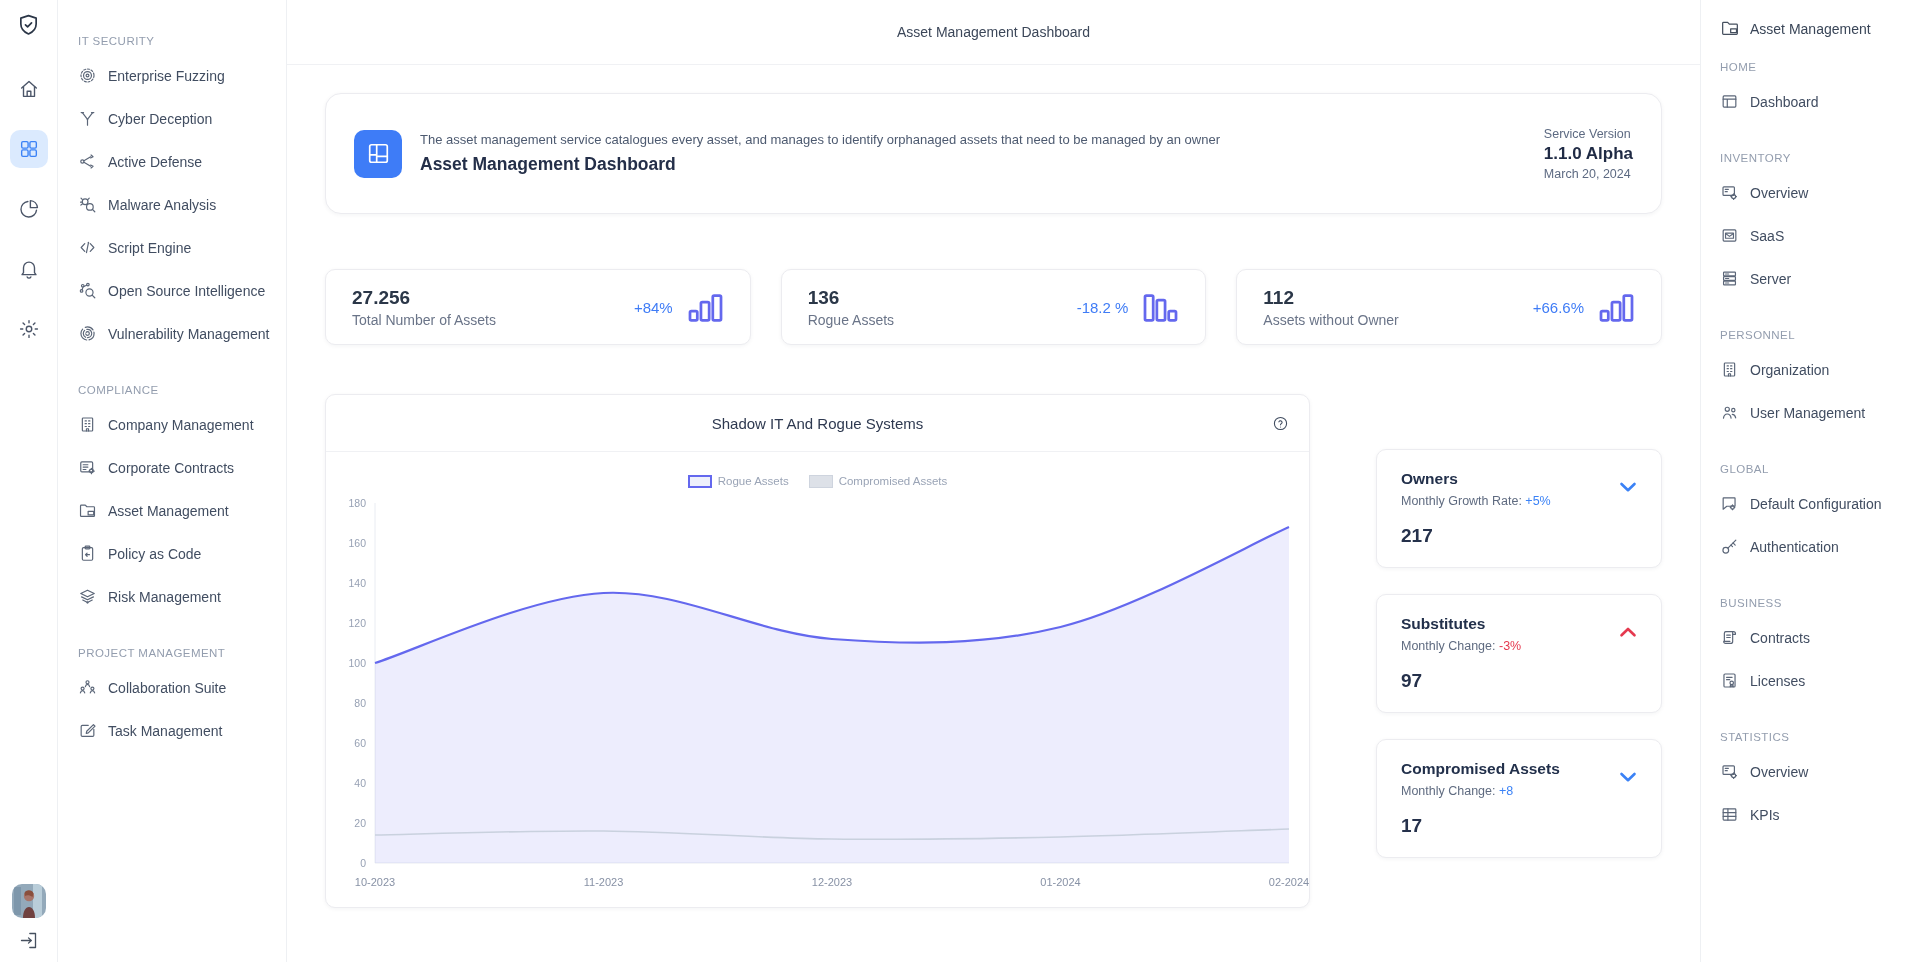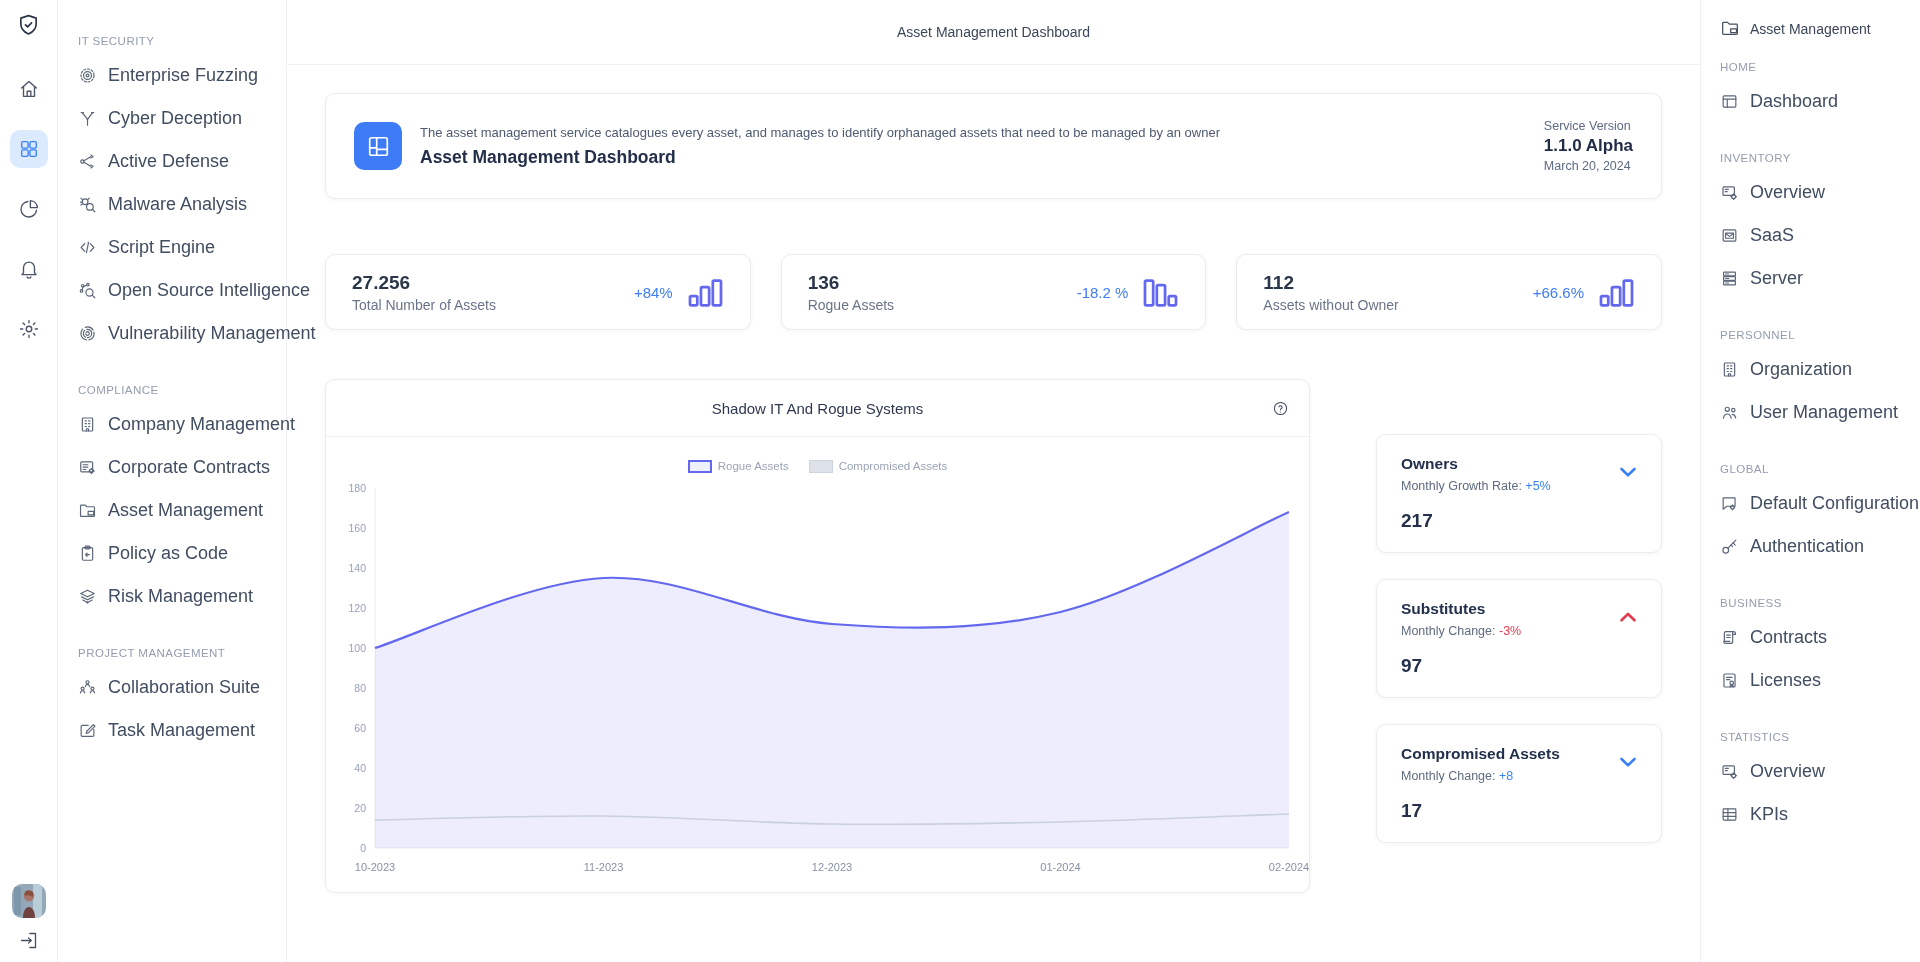--- a/index.html
+++ b/index.html
@@ -23,37 +23,37 @@
                  gap:12px; align-items:center; }
   .avatar { width:34px; height:34px; border-radius:10px; overflow:hidden; cursor:pointer; }
   .rail-logout { color:#46505f; cursor:pointer; height:22px; }
 
   
   .sidebar { width:229px; flex:none; border-right:1px solid #eef0f3; padding:16px 8px 0 20px; }
   .rightbar { width:220px; flex:none; border-left:1px solid #eef0f3; padding:0 8px 0 19px; }
   .side-label { font-size:11.5px; line-height:18px; color:#939dae; letter-spacing:.04em;
                 margin:26px 0 4px; }
   .side-label:first-child { margin-top:16px; }
-  .nav-item { display:flex; align-items:center; gap:11px; height:43px; font-size:18px;
+  .nav-item { display:flex; align-items:center; gap:11px; height:43px; font-size:14px;
               color:#414d61; cursor:pointer; white-space:nowrap; }
   .nav-item svg { color:#5b6678; flex:none; }
   .rb-header { display:flex; align-items:center; gap:10px; margin-top:16px;
                font-size:14px; color:#3a4658; height:26px; }
   .rb-header svg { color:#46505f; }
 
   
   .main { flex:1; min-width:0; display:flex; flex-direction:column; }
   .main-header { height:64px; flex:none; display:flex; align-items:center; justify-content:center;
                  font-size:14px; color:#3c4759; }
   .content { flex:1; border-top:1px solid #f0f1f4; padding:28px 38px 0; }
 
   .card { background:#fff; border:1px solid #ececf0; border-radius:10px;
           box-shadow:0 1px 4px rgba(20,30,60,.05); }
 
-  .banner { height:106px; display:flex; align-items:center; padding:0 28px; }
+  .banner { height:121px; display:flex; align-items:center; padding:0 28px;border-radius:16px; }
   .banner-icon { width:48px; height:48px; border-radius:10px; background:#3e7cf7; flex:none;
                  display:flex; align-items:center; justify-content:center; color:#fff; }
   .banner-text { margin-left:18px; }
   .banner-desc { font-size:13px; color:#4d5a70; }
   .banner-title { font-size:17.5px; font-weight:700; color:#242f49; margin-top:7px; }
   .banner-right { margin-left:auto; text-align:left; }
   .sv-label, .sv-date { font-size:12.5px; color:#5d6a82; }
   .sv-version { font-size:17px; font-weight:800; color:#1f2a44; margin:3px 0; }
 
   .stats { display:flex; gap:30px; margin-top:55px; }

